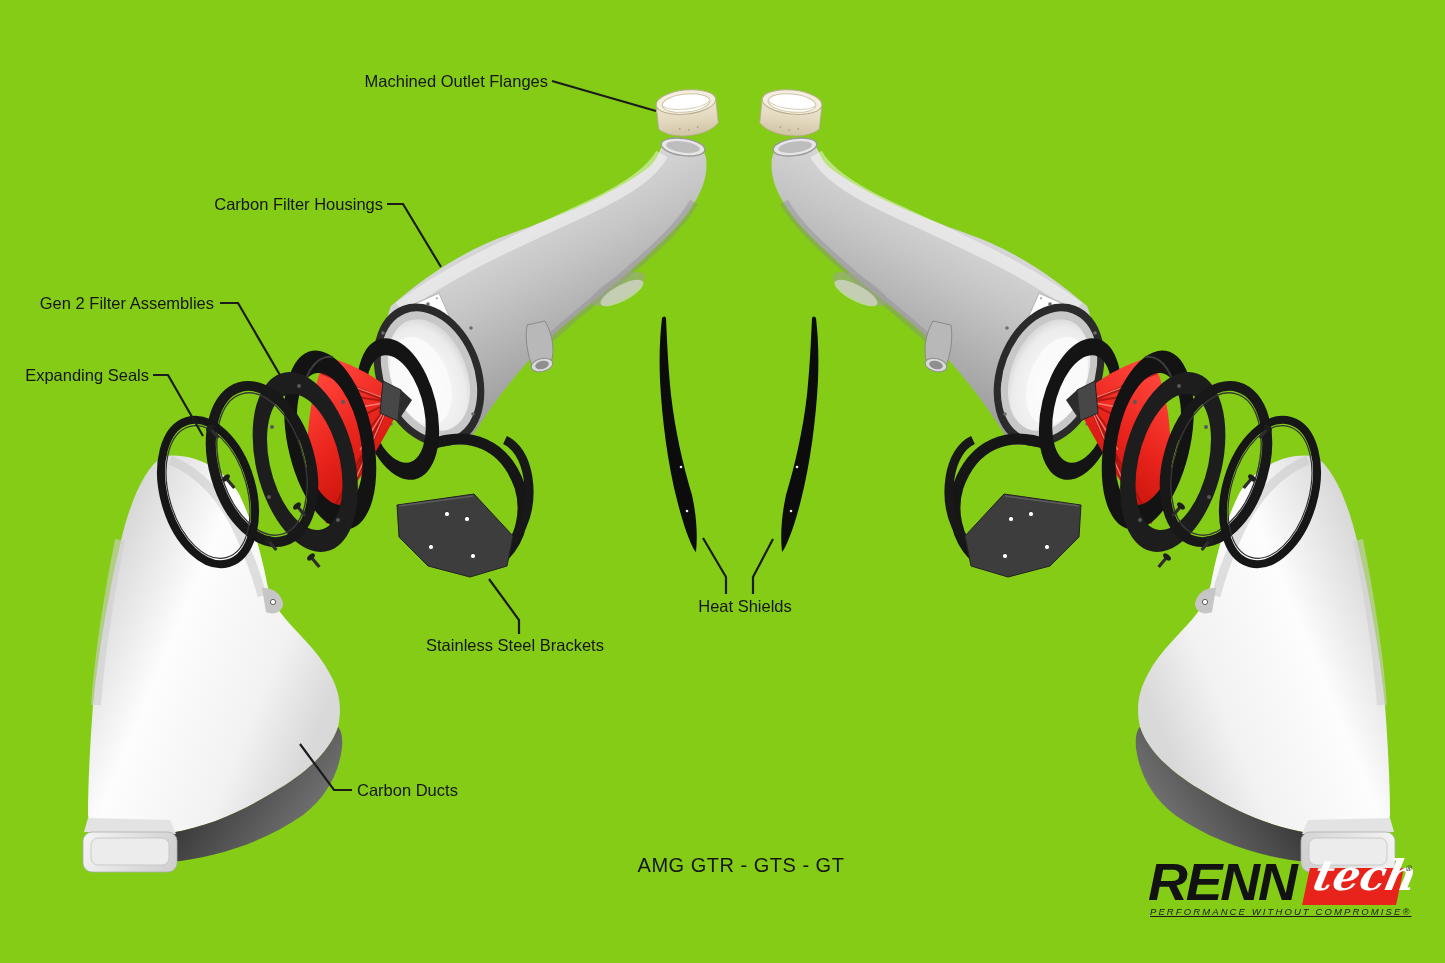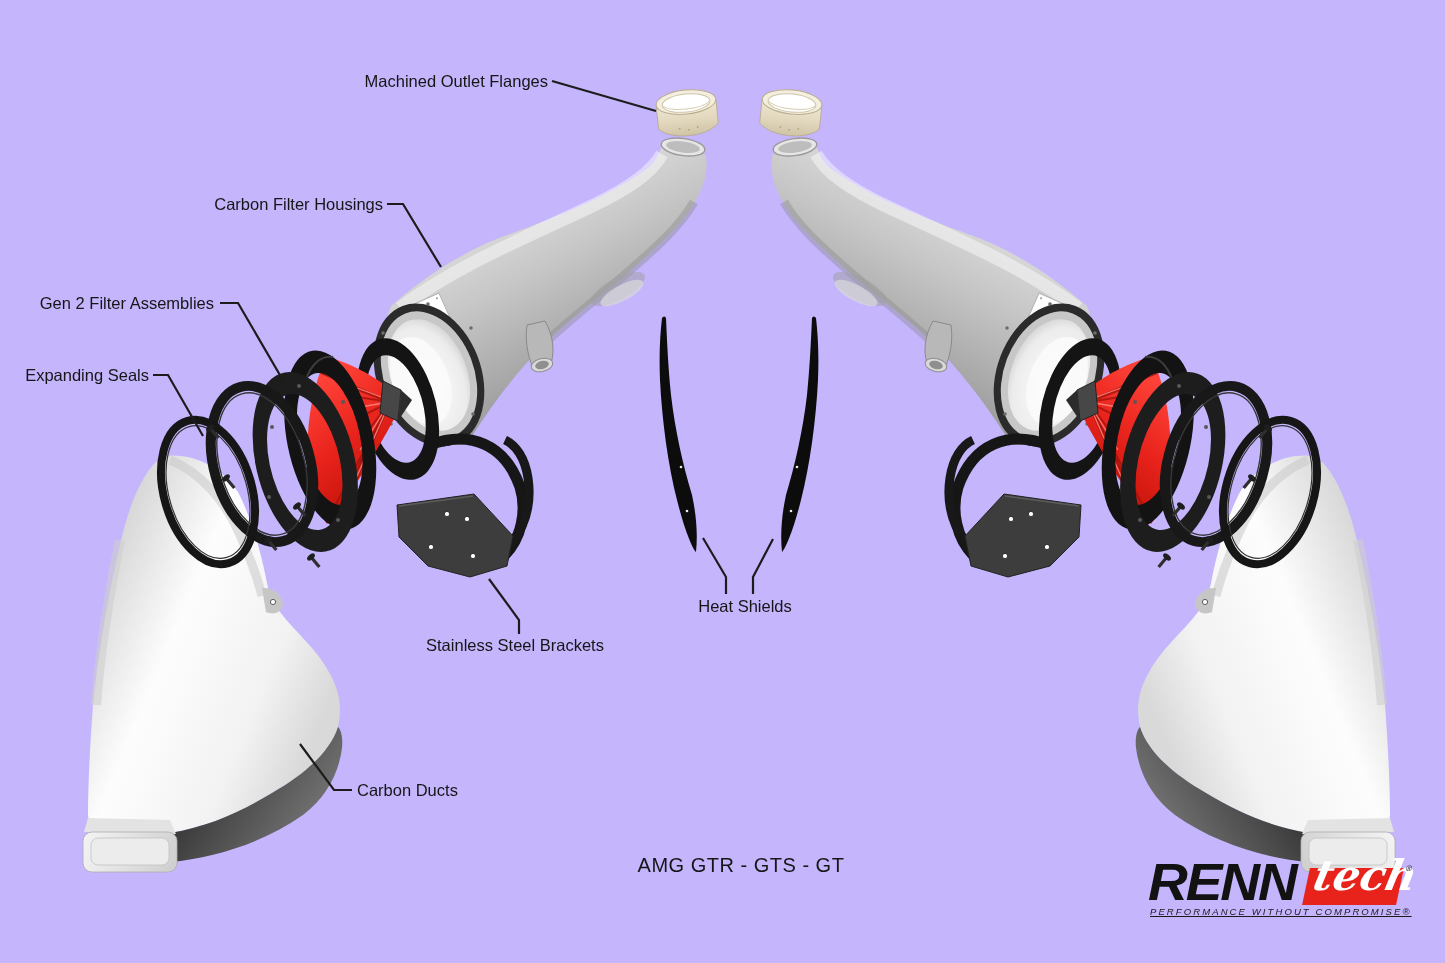--- a/index.html
+++ b/index.html
@@ -1,16 +1,16 @@
 <!DOCTYPE html>
 <html><head>
 <meta charset="utf-8">
 <style>
   html,body{margin:0;padding:0;background:#ffffff;}
-  .stage{position:relative;width:1445px;height:963px;background:#c4b5fd;overflow:hidden;
+  .stage{position:relative;width:1445px;height:963px;background:#84cc16;overflow:hidden;
          font-family:"Liberation Sans",sans-serif;}
   svg{position:absolute;left:0;top:0;}
   svg text{font-family:"Liberation Sans",sans-serif;fill:#161616;}
   .lbl{font-size:16.5px;}
   .title{font-size:20px;letter-spacing:.5px;}
   
   .logo{position:absolute;left:1146px;top:862px;width:256px;height:62px;}
   .logo-row{position:relative;height:46px;}
   .renn{position:absolute;left:2px;top:-6px;font-size:52px;font-weight:bold;font-style:italic;
         letter-spacing:-2px;color:#121212;transform:scaleX(1.06);transform-origin:left center;

